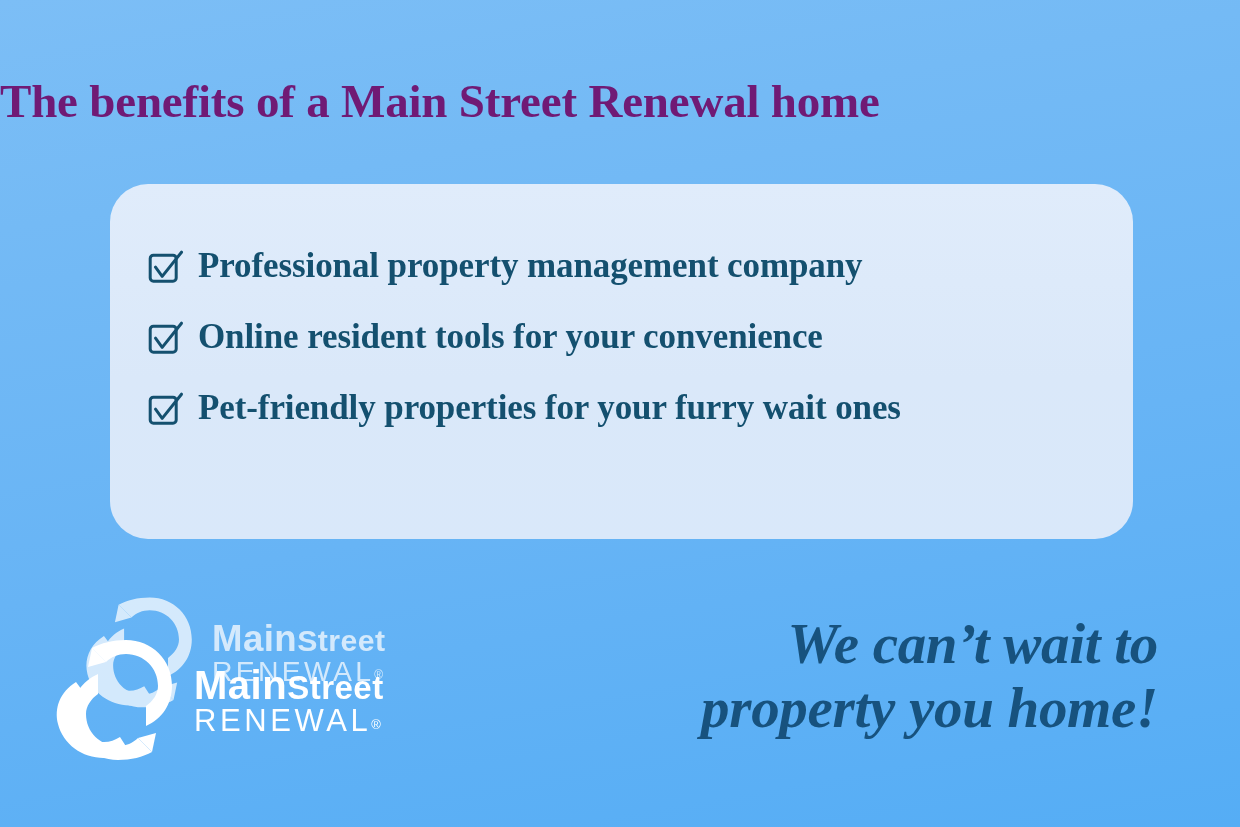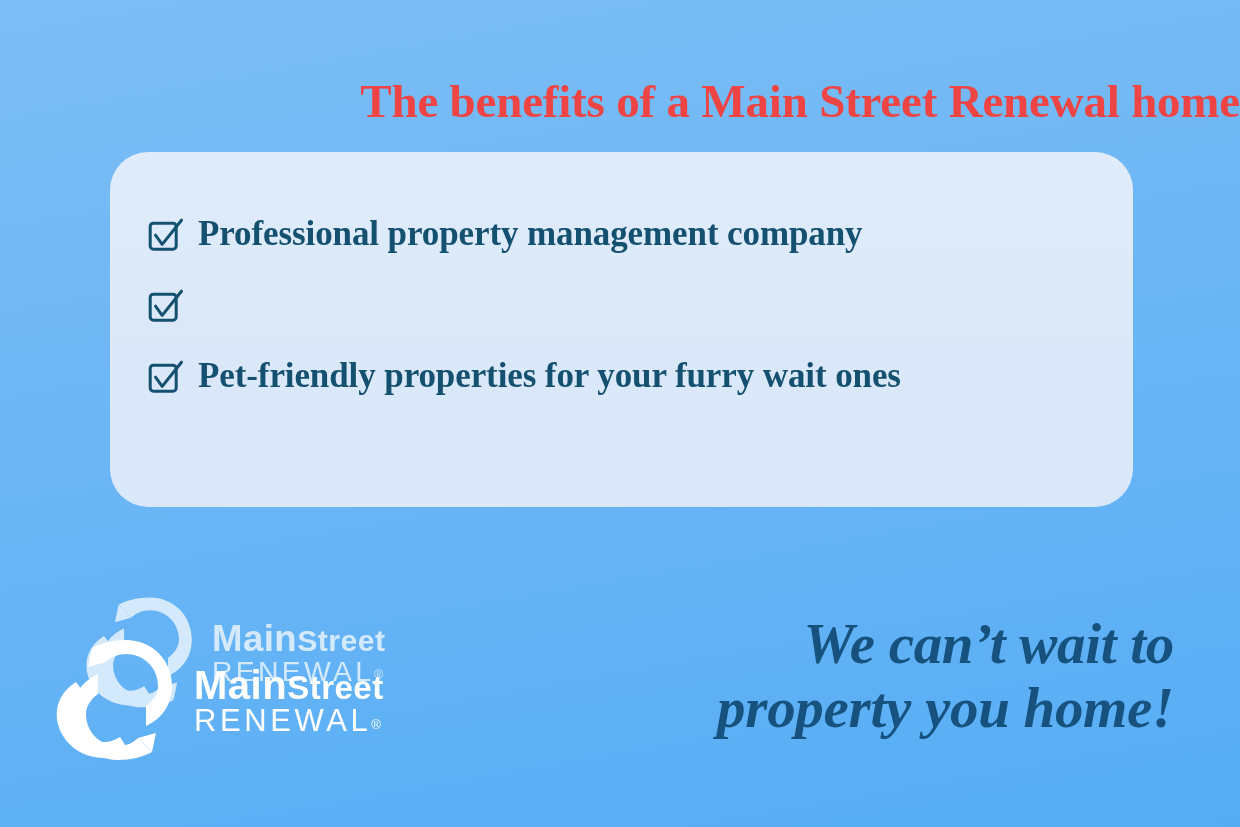--- a/index.html
+++ b/index.html
@@ -12,33 +12,33 @@
   body {
     position:relative;
     font-family:"Liberation Serif", serif;
     background:linear-gradient(170deg, #7CBEF6 0%, #74BAF5 22%, #67B4F5 58%, #55ADF5 100%);
   }
 
   
   .page-title {
     position:absolute;
     left:0; right:0; top:74px;
-    text-align:right;
+    text-align:left;
     font-family:"Liberation Serif", serif;
     font-weight:bold;
     font-size:47px;
     letter-spacing:-0.2px;
-    color:#ef4444;
+    color:#701a75;
     white-space:nowrap;
   }
 
   
   .benefits-card {
     position:absolute;
-    left:110px; top:152px;
+    left:110px; top:184px;
     width:1023px; height:355px;
     background:linear-gradient(180deg,#E0ECFB 0%, #DAE8F9 55%, #D9E8FA 100%);
     border-radius:38px;
     padding:46px 0 0 0;
   }
 
   .benefit-list { list-style:none; }
 
   .benefit-item {
     display:flex;
@@ -104,21 +104,21 @@
     color:#FFFFFF;
     line-height:1;
     margin-top:8px;
     white-space:nowrap;
   }
   .logo-word-sub .reg { font-size:13px; vertical-align:2px; letter-spacing:0; }
 
   
   .tagline {
     position:absolute;
-    right:66px; top:612px;
+    right:82px; top:612px;
     width:620px;
     text-align:right;
     font-family:"Liberation Serif", serif;
     font-style:italic;
     font-weight:bold;
     font-size:57px;
     line-height:1.12;
     color:#17527E;
     letter-spacing:-0.3px;
   }
@@ -143,20 +143,21 @@
     </li>
 
 
     <li class="benefit-item">
       <span class="check-icon">
         <svg width="34" height="34" viewBox="0 0 34 34">
           <rect x="2.2" y="5.2" width="26" height="26" rx="3.2" ry="3.2" fill="none" stroke="#14506F" stroke-width="3"></rect>
           <path d="M7.5 17.2 L14.2 26.4 L33.5 2.2" fill="none" stroke="#14506F" stroke-width="3" stroke-linecap="round" stroke-linejoin="round"></path>
         </svg>
       </span>
+      <span class="benefit-text">Online resident tools for your convenience</span>
     </li>
 
     <li class="benefit-item">
       <span class="check-icon">
         <svg width="34" height="34" viewBox="0 0 34 34">
           <rect x="2.2" y="5.2" width="26" height="26" rx="3.2" ry="3.2" fill="none" stroke="#14506F" stroke-width="3"></rect>
           <path d="M7.5 17.2 L14.2 26.4 L33.5 2.2" fill="none" stroke="#14506F" stroke-width="3" stroke-linecap="round" stroke-linejoin="round"></path>
         </svg>
       </span>
       <span class="benefit-text">Pet-friendly properties for your furry wait ones</span>

